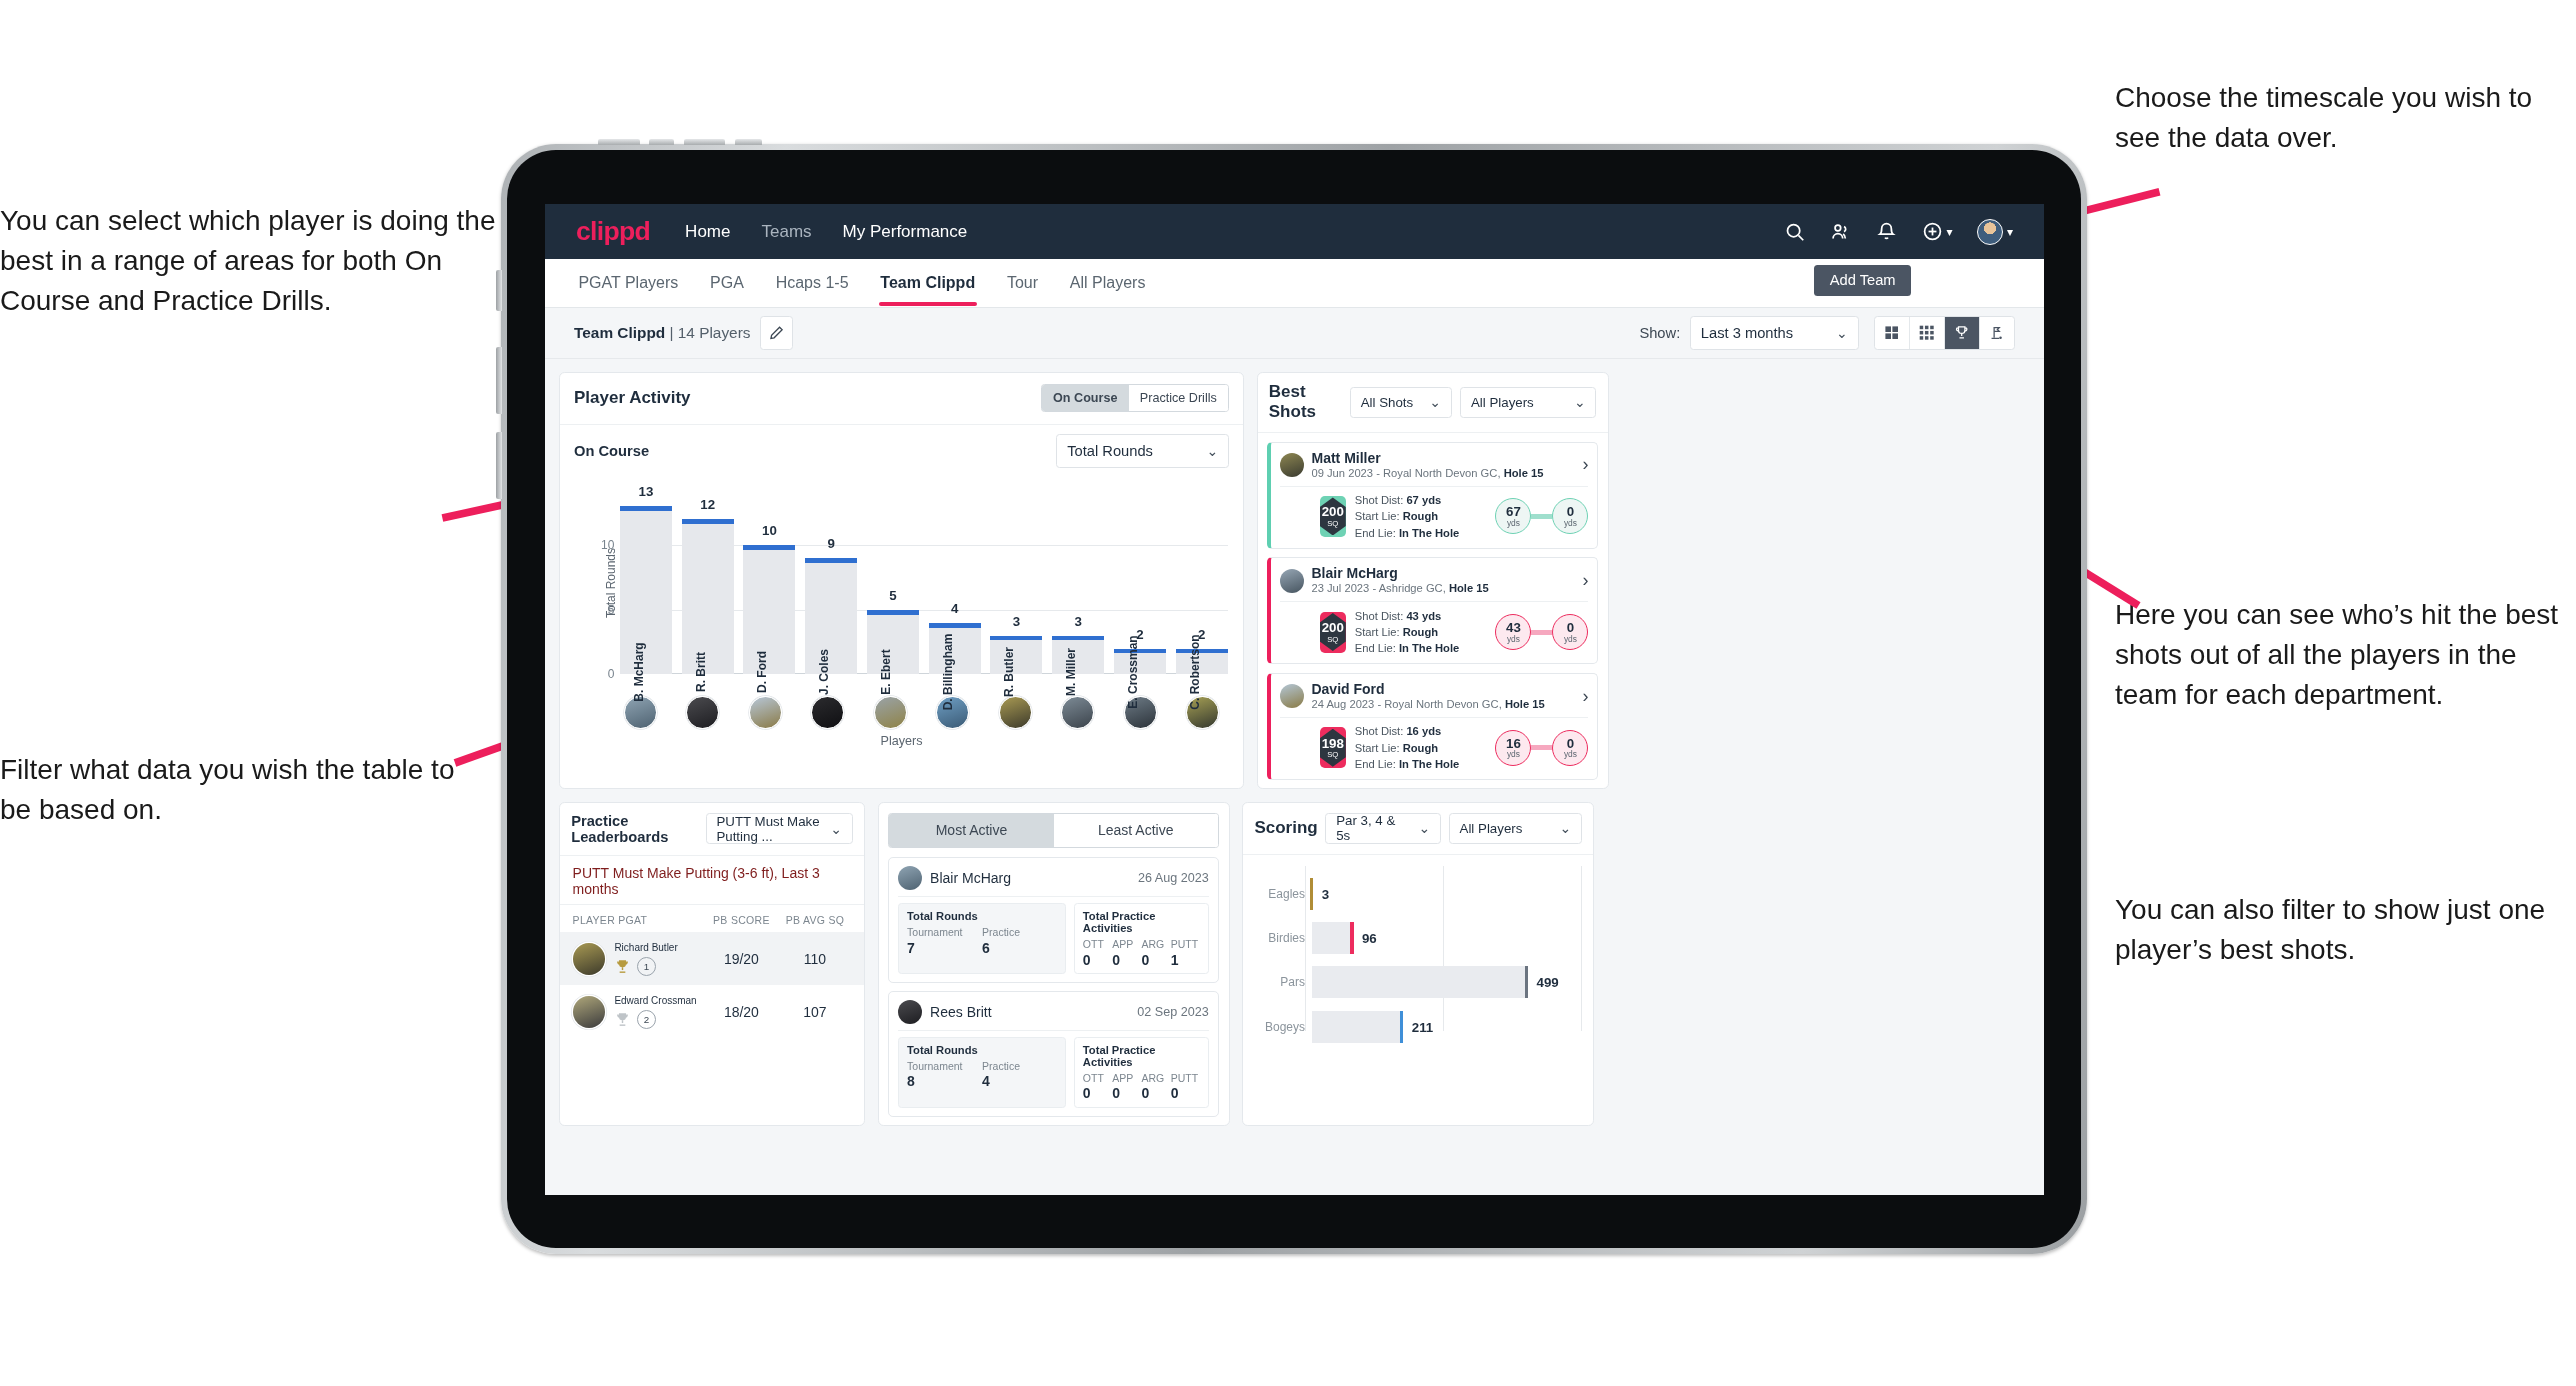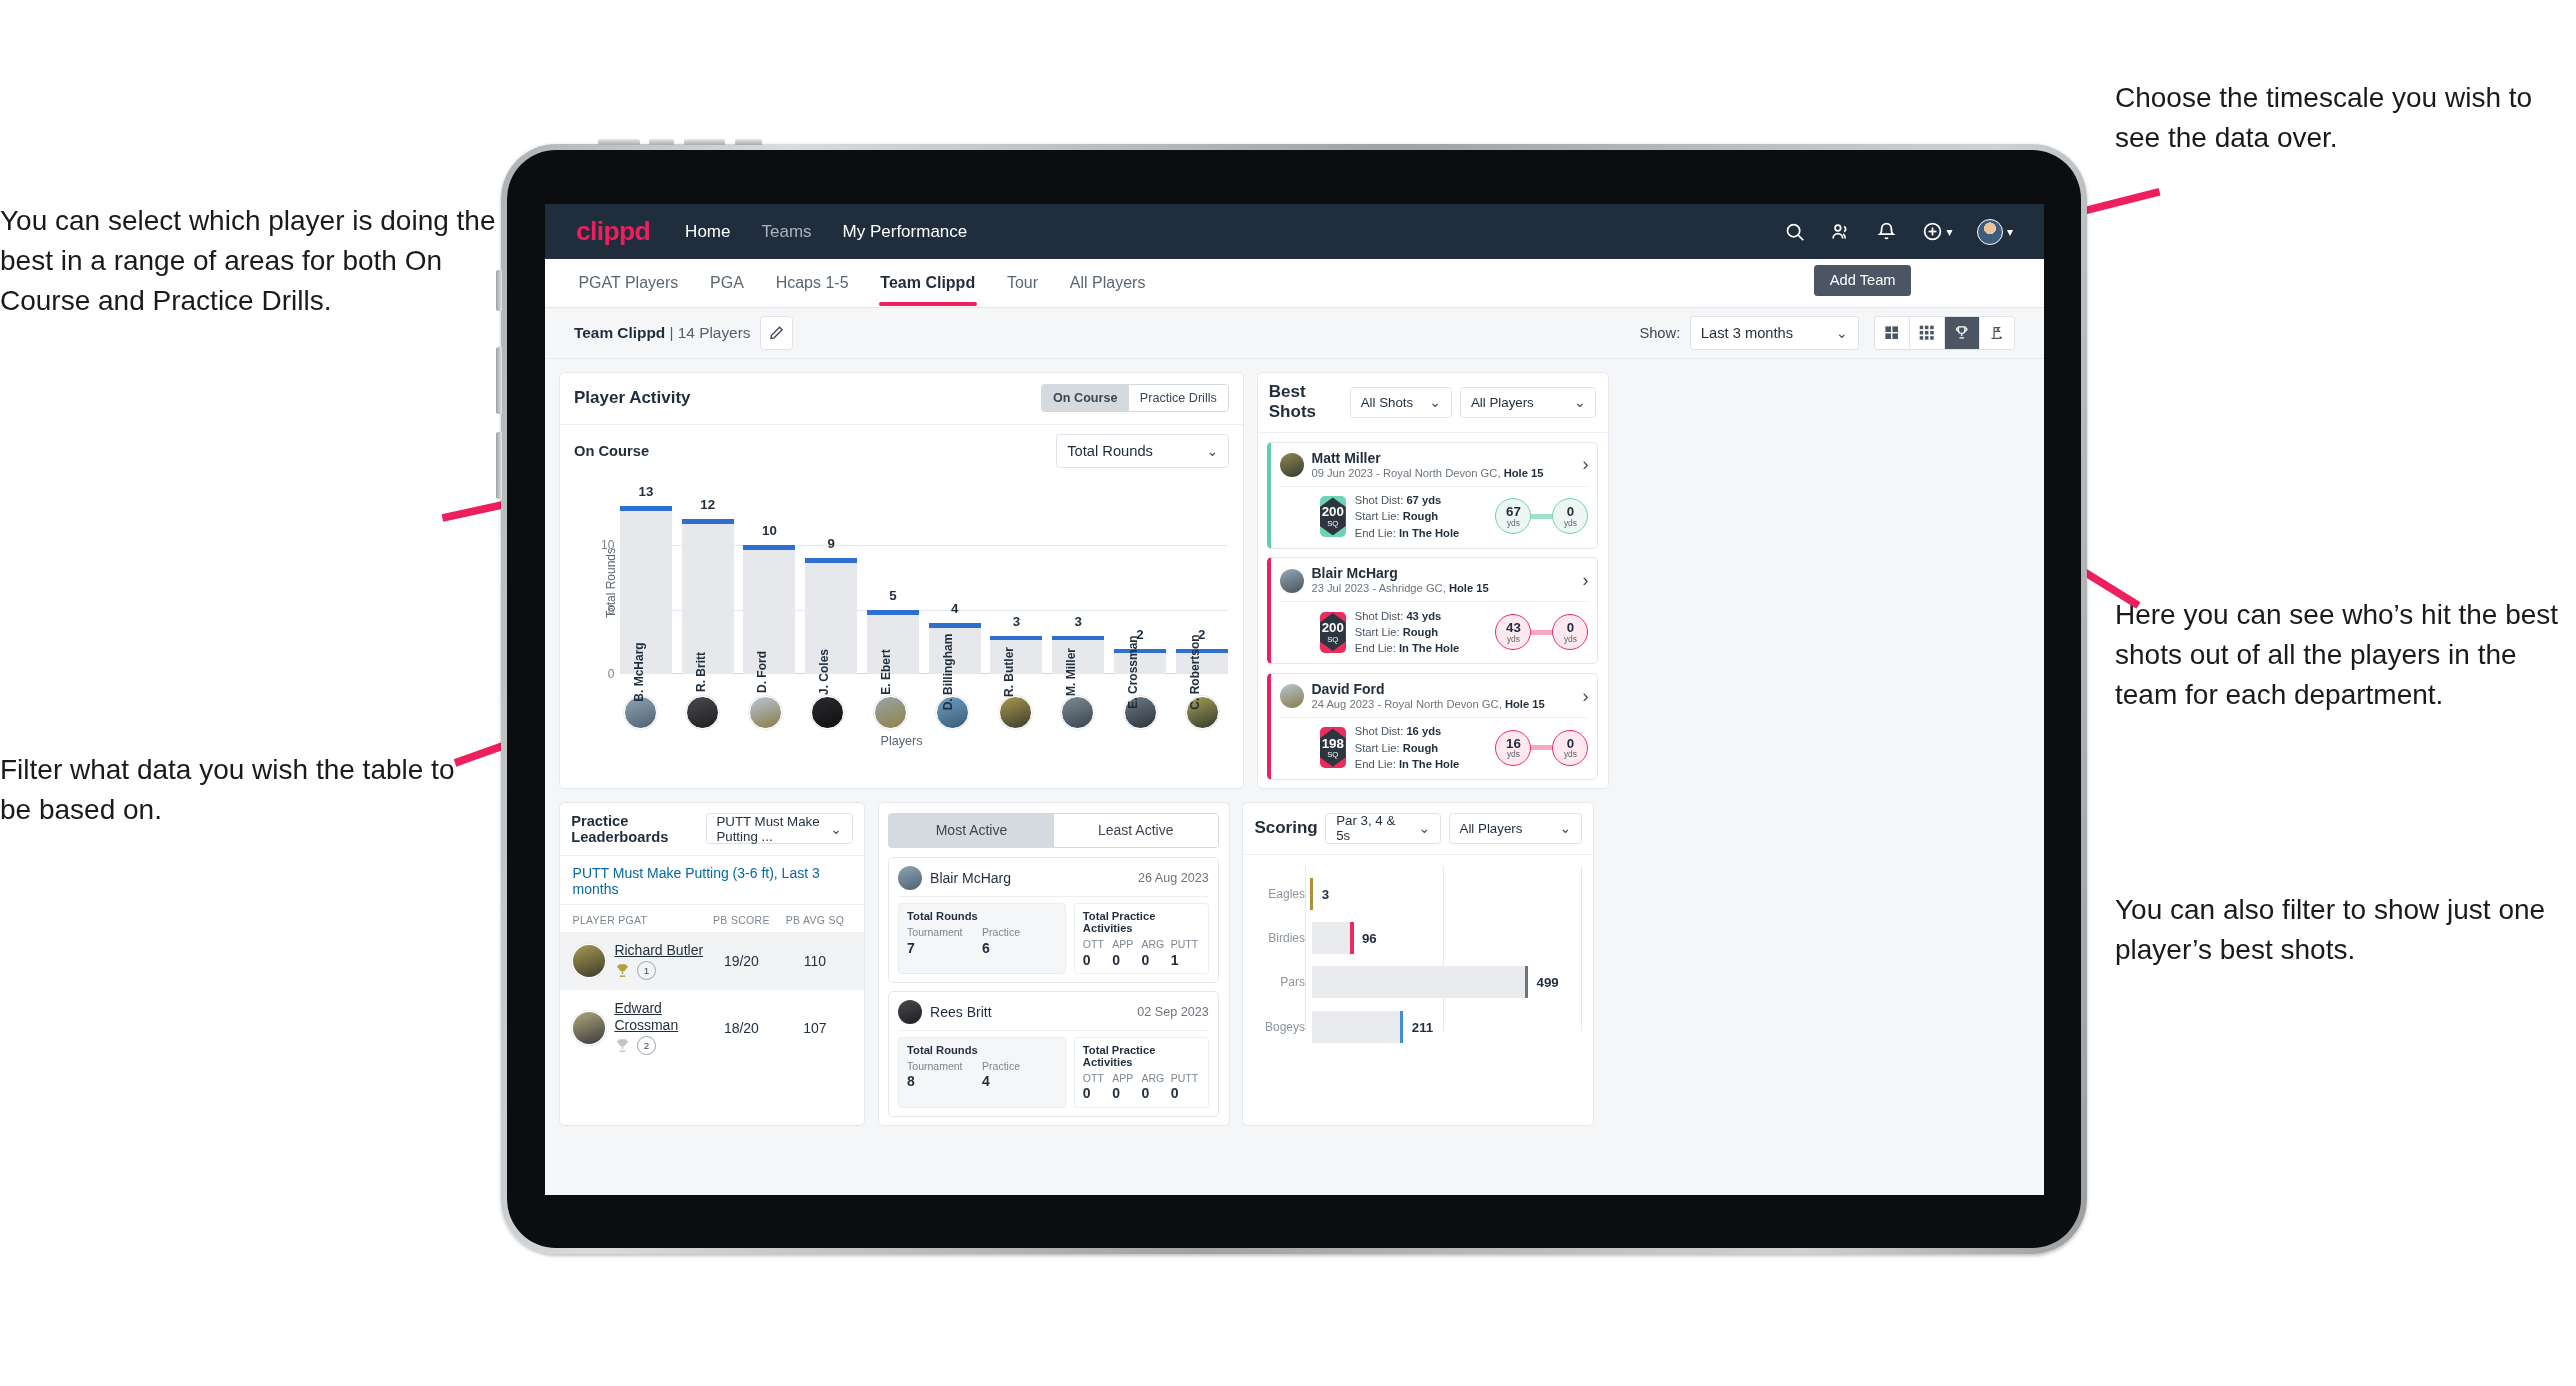--- a/index.html
+++ b/index.html
@@ -147,29 +147,29 @@
   .pinkb{background:#f6a8bf;}
   .tealn{background:#eef6f4;border:1.4px solid #6ed2b4;}
   .tealb{background:#9fdfcd;}
 
   
   .lb{width:304px;}
   .lb .card-hd{padding:9.8px 11.2px;}
   .lb .card-title{font-size:14.7px;}
   .lb .select{margin-left:auto;width:148px;height:29px;font-size:13.3px;}
   .lb-sub{padding:9px 12.6px 7.7px;font-size:14px;font-weight:700;color:#1f2d3d;border-bottom:0.7px solid #edf0f2;}
-  .lb-sub span{font-weight:400;color:#0369a1;}
+  .lb-sub span{font-weight:400;color:#7f1d1d;}
   .lb-head{display:flex;padding:8.4px 12.6px 6.3px;font-size:10.5px;color:#7c868f;letter-spacing:0.3px;}
   .lb-head .c1{flex:1;}
   .lb-head .c2{width:74px;text-align:center;}
   .lb-head .c3{width:73px;text-align:center;}
   .lb-row{display:flex;align-items:center;padding:9.8px 12.6px;}
   .lb-row.hl{background:#f1f3f5;}
   .lb-av{width:32px;height:32px;border-radius:50%;margin-right:9.8px;flex:none;box-shadow:0 0 0 1.4px #fff,0 0 0 2.1px #e1e5e9;}
-  .lb-name{font-size:14px;color:#1f2d3d;line-height:1.2;text-decoration:underline;}
+  .lb-name{font-size:10px;color:#1f2d3d;line-height:1.2;}
   .lb-badge{display:flex;align-items:center;gap:5.6px;margin-top:2.8px;}
   .rankcircle{width:17px;height:17px;border-radius:50%;border:1px solid #9aa3ac;
        font-size:9.8px;display:flex;align-items:center;justify-content:center;color:#3c4753;}
   .lb-c2{width:74px;text-align:center;font-size:14px;color:#1f2d3d;}
   .lb-c3{width:73px;text-align:center;font-size:14px;color:#1f2d3d;}
 
   
   .act{width:350px;}
   .act-tabs{display:flex;margin:9.8px;border:0.7px solid #d3d9de;border-radius:3.5px;overflow:hidden;}
   .act-tabs div{flex:1;text-align:center;font-size:14px;padding:8.4px 0;color:#3c4753;background:#fff;}

